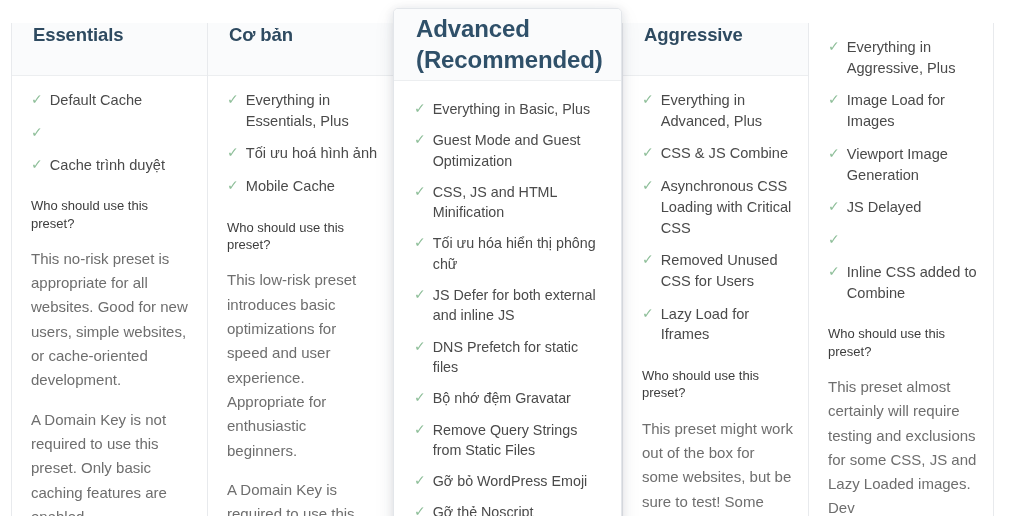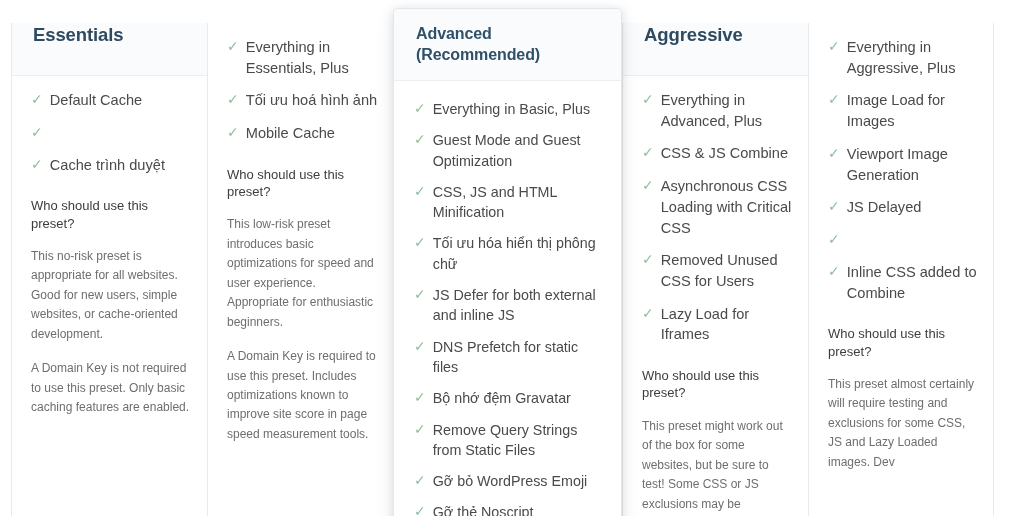--- a/index.html
+++ b/index.html
@@ -80,21 +80,21 @@
   }
   .col-title {
     font-size: 18.5px;
     line-height: 1.28;
     color: #2e4a60;
     font-weight: 600;
     letter-spacing: -0.1px;
     white-space: pre-line;
   }
   .col.featured .col-title {
-    font-size: 16px;
+    font-size: 24px;
     color: #2f5069;
   }
   .col-body {
     padding: 14px 14px 0 19px;
   }
   .col.featured .col-body {
     padding: 18px 16px 0 20px;
   }
   .feat-list {
     list-style: none;
@@ -126,21 +126,21 @@
   }
   .who-head {
     font-size: 13px;
     font-weight: normal;
     color: #3d3d3d;
     line-height: 1.33;
     margin: 22px 0 0 0;
     max-width: 145px;
   }
   .who-para {
-    font-size: 12px;
+    font-size: 15px;
     line-height: 1.62;
     color: #6e6e6e;
     margin: 15px 0 0 0;
   }
 </style>
 </head>
 <body>
 
 <div id="root">
   <div class="table-wrap">
@@ -163,20 +163,23 @@
             <span class="feat-text">Cache trình duyệt</span>
           </li>
         </ul>
         <p class="who-head">Who should use this preset?</p>
         <p class="who-para">This no-risk preset is appropriate for all websites. Good for new users, simple websites, or cache-oriented development.</p>
         <p class="who-para">A Domain Key is not required to use this preset. Only basic caching features are enabled.</p>
       </div>
     </div>
 
     <div class="col">
+      <div class="col-head">
+        <div class="col-title">Cơ bản</div>
+      </div>
       <div class="col-body">
         <ul class="feat-list">
           <li class="feat-item">
             <span class="check">✓</span>
             <span class="feat-text">Everything in Essentials, Plus</span>
           </li>
           <li class="feat-item">
             <span class="check">✓</span>
             <span class="feat-text">Tối ưu hoá hình ảnh</span>
           </li>

